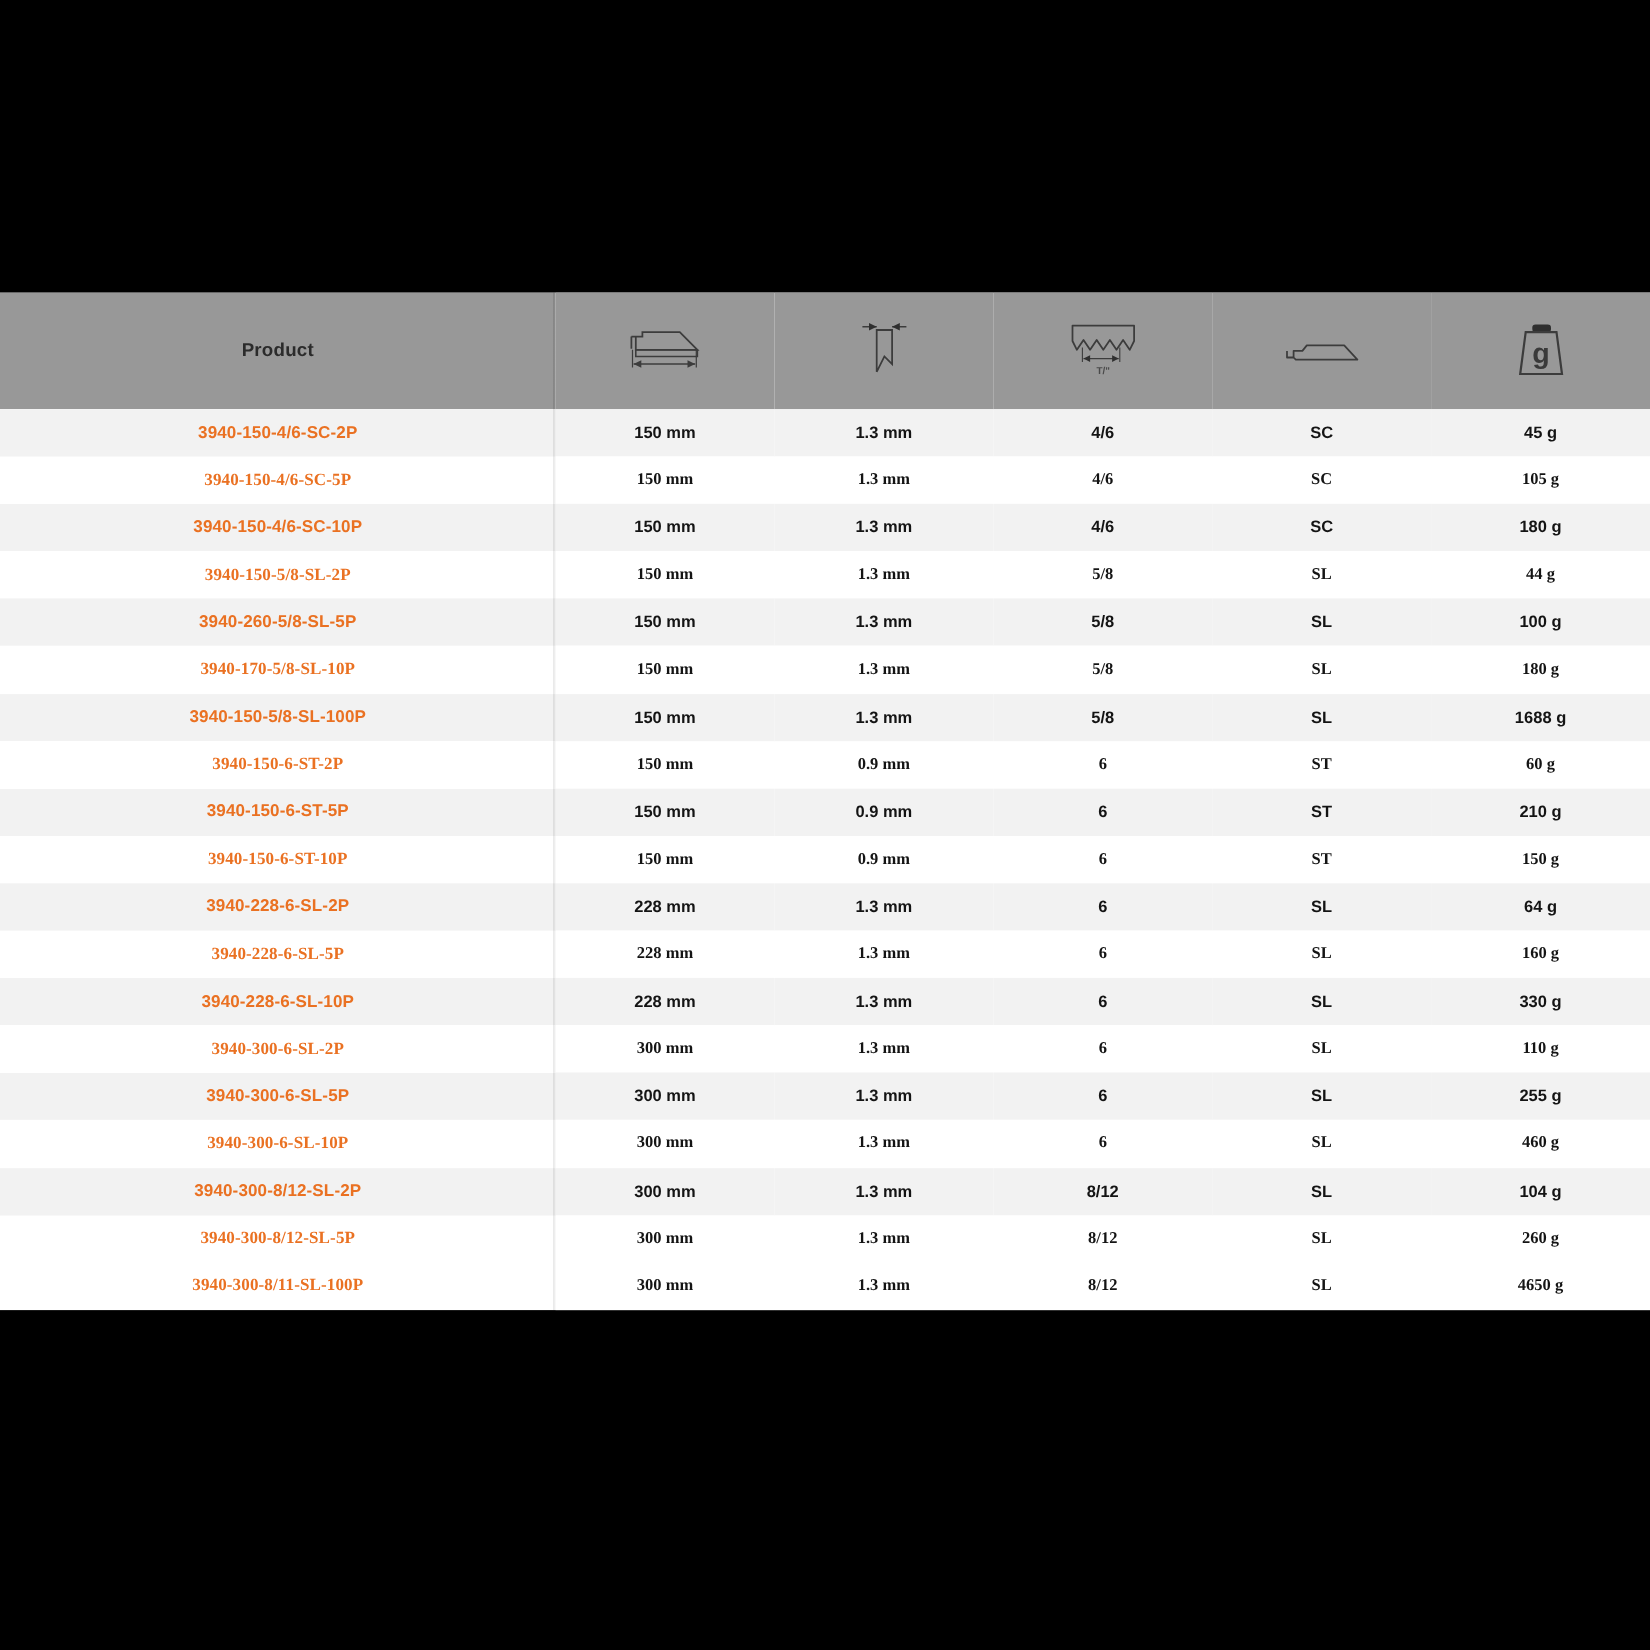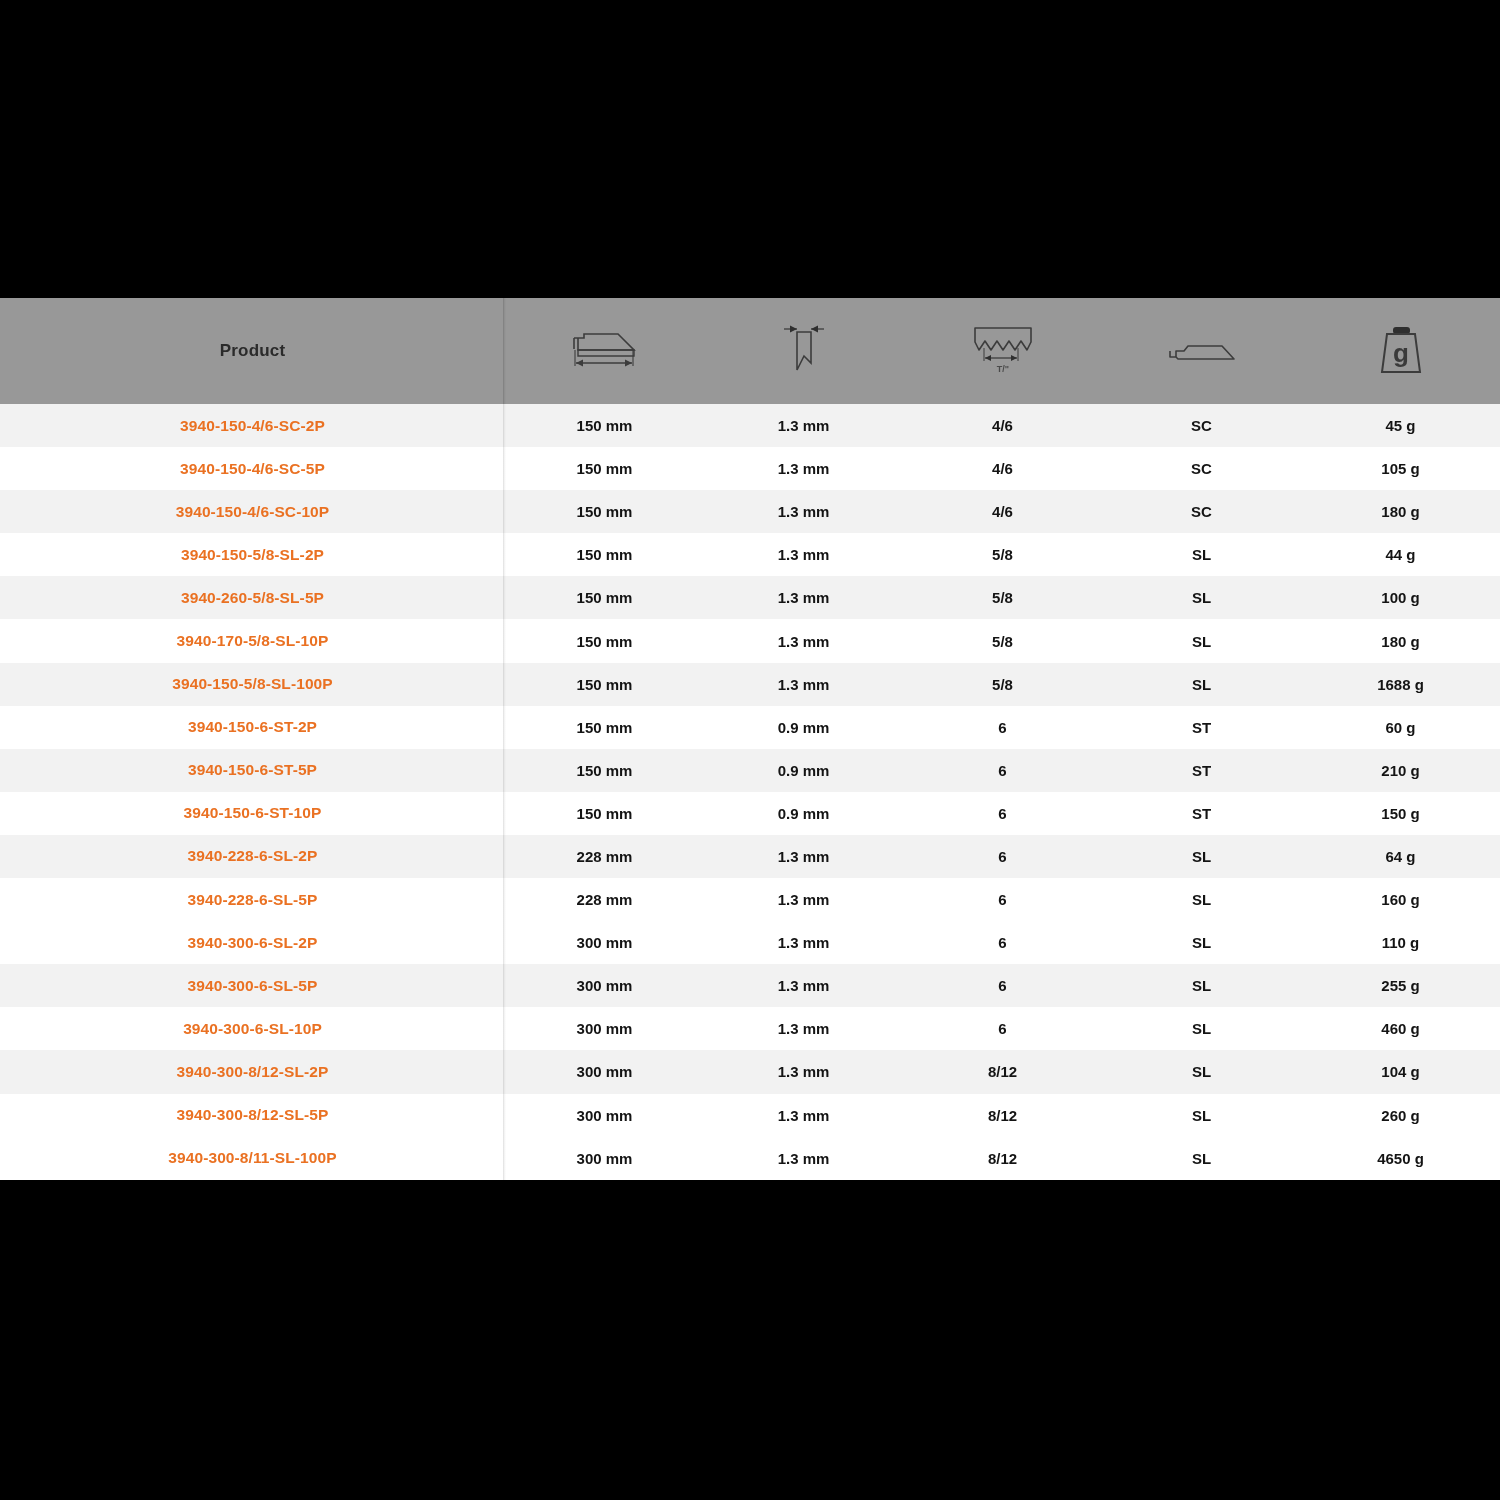--- a/index.html
+++ b/index.html
@@ -12,21 +12,20 @@
     width: 1500px;
     height: 1500px;
     font-family: "Liberation Sans", sans-serif;
     overflow: hidden;
   }
   .page {
     position: relative;
     width: 1500px;
     height: 1255px;
     background: #000000;
-    margin-top: 32px;
   }
 
   
   .spec-table-wrap {
     position: absolute;
     left: 0;
     top: 266px;
     width: 1500px;
     background: #ffffff;
   }
@@ -89,21 +88,21 @@
   th.col-product::after {
     background: linear-gradient(to right,
                 rgba(0,0,0,.18), rgba(0,0,0,.06), rgba(0,0,0,0));
   }
 
   
   tbody tr {
     height: 43.1px;
   }
   tbody tr.odd  { background: #f2f2f2; }
-  tbody tr.even { background: #ffffff; }
+  tbody tr.even { background: #ffffff; font-family: Liberation Serif, serif; }
 
   tbody td {
     padding: 0;
     margin: 0;
     text-align: center;
     vertical-align: middle;
     font-size: 15px;
     font-weight: bold;
     color: #141414;
     border: 0;
@@ -301,20 +300,28 @@
             <td>64 g</td>
           </tr>
           <tr class="even">
             <td class="cell-product">3940-228-6-SL-5P</td>
             <td>228 mm</td>
             <td>1.3 mm</td>
             <td>6</td>
             <td>SL</td>
             <td>160 g</td>
           </tr>
+          <tr class="odd">
+            <td class="cell-product">3940-228-6-SL-10P</td>
+            <td>228 mm</td>
+            <td>1.3 mm</td>
+            <td>6</td>
+            <td>SL</td>
+            <td>330 g</td>
+          </tr>
           <tr class="even">
             <td class="cell-product">3940-300-6-SL-2P</td>
             <td>300 mm</td>
             <td>1.3 mm</td>
             <td>6</td>
             <td>SL</td>
             <td>110 g</td>
           </tr>
           <tr class="odd">
             <td class="cell-product">3940-300-6-SL-5P</td>

